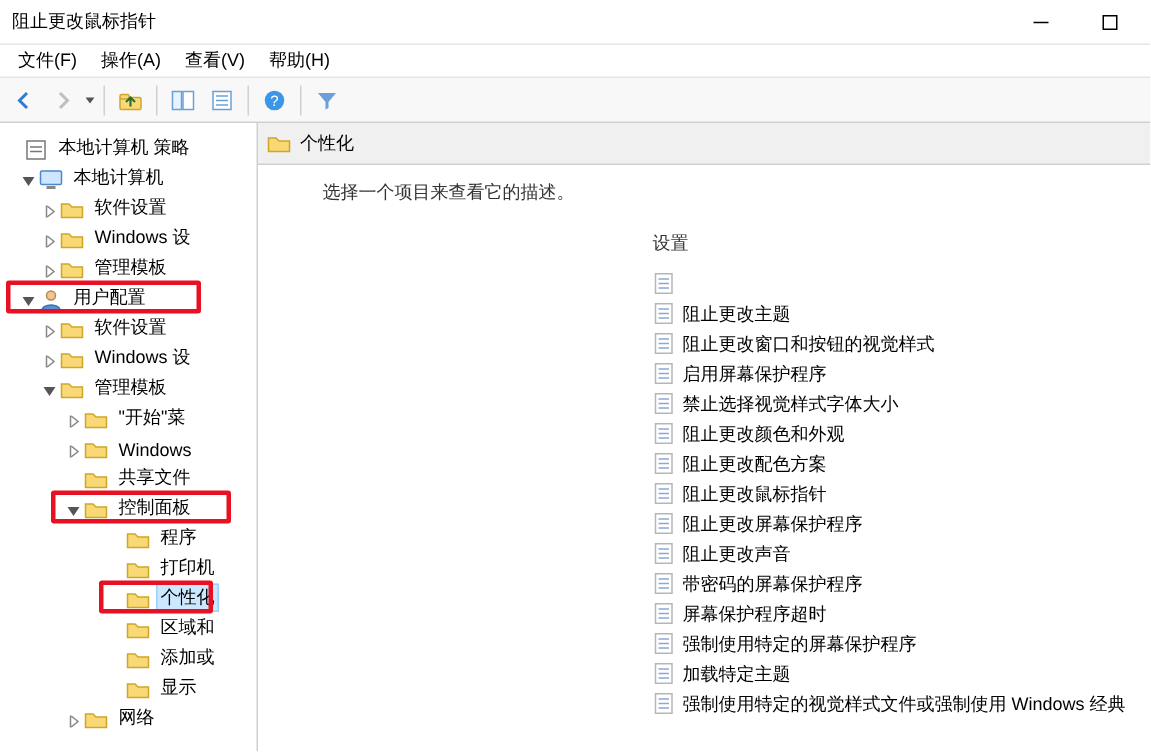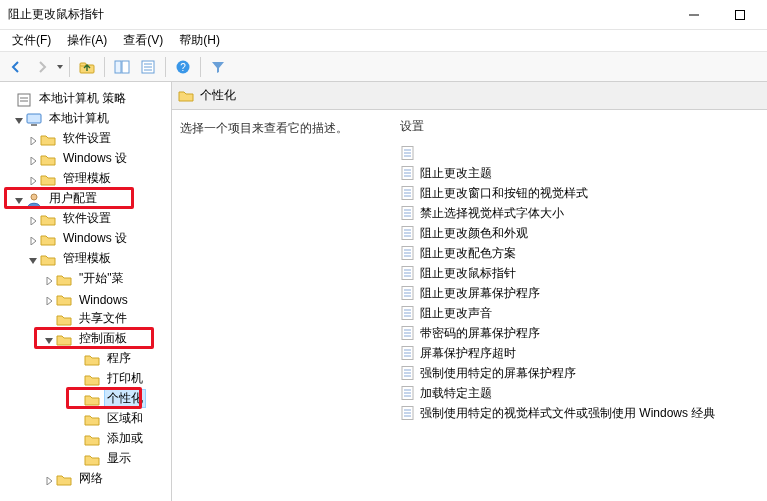--- a/index.html
+++ b/index.html
@@ -32,23 +32,23 @@
     .tree-label.selected { background: #cce8ff; border: 1px solid #99d1ff; padding: 0 2px; }
     .folder { fill: #f9d876; stroke: #cfa628; stroke-width: 1; }
     .red-box { position: absolute; border: 3px solid #e81123; pointer-events: none; border-radius: 2px; }
 
     .content-pane { flex: 1; display: flex; flex-direction: column; overflow: hidden; }
     .content-header { height: 28px; background: #f0f0f0; border-bottom: 1px solid #d0d0d0; display: flex; align-items: center; padding: 0 6px; }
     .content-header .tree-icon { margin-right: 6px; }
     .content-header .hdr-txt { font-size: 12px; }
 
     .content-body { flex: 1; display: flex; overflow: hidden; }
-    .desc-col { width: 222px; padding: 10px 8px; font-size: 12px; color: #333; }
+    .desc-col { width: 222px; padding: 10px 8px; font-size: 12px; color: #333; margin-left: 35px; }
     .settings-col { flex: 1; padding: 4px 0 0 0; overflow: hidden; }
-    .settings-header { padding: 4px 6px 8px 6px; color: #333; }
+    .settings-header { padding: 4px 6px 8px 6px; color: #333; margin-top: 36px; }
     .setting-row { height: 20px; display: flex; align-items: center; padding-left: 6px; white-space: nowrap; }
     .setting-icon { width: 16px; height: 16px; display: inline-flex; align-items: center; justify-content: center; margin-right: 4px; flex-shrink: 0; }
   </style>
 </head>
 <body>
 
 <div class="titlebar">
   <div class="titlebar-title">阻止更改鼠标指针</div>
   <div class="titlebar-controls">
     <div class="titlebar-btn">
@@ -439,20 +439,31 @@
             </div>
             <div class="setting-row">
               <span class="setting-icon">
                 <svg width="16" height="16" viewBox="0 0 16 16">
                   <rect x="2" y="1.5" width="11" height="13" fill="#fff" stroke="#b6b6b6"></rect>
                   <line x1="4" y1="5" x2="11" y2="5" stroke="#8aa9d6"></line>
                   <line x1="4" y1="8" x2="11" y2="8" stroke="#8aa9d6"></line>
                   <line x1="4" y1="11" x2="11" y2="11" stroke="#8aa9d6"></line>
                 </svg>
               </span>
+              <span>启用屏幕保护程序</span>
+            </div>
+            <div class="setting-row">
+              <span class="setting-icon">
+                <svg width="16" height="16" viewBox="0 0 16 16">
+                  <rect x="2" y="1.5" width="11" height="13" fill="#fff" stroke="#b6b6b6"></rect>
+                  <line x1="4" y1="5" x2="11" y2="5" stroke="#8aa9d6"></line>
+                  <line x1="4" y1="8" x2="11" y2="8" stroke="#8aa9d6"></line>
+                  <line x1="4" y1="11" x2="11" y2="11" stroke="#8aa9d6"></line>
+                </svg>
+              </span>
               <span>禁止选择视觉样式字体大小</span>
             </div>
             <div class="setting-row">
               <span class="setting-icon">
                 <svg width="16" height="16" viewBox="0 0 16 16">
                   <rect x="2" y="1.5" width="11" height="13" fill="#fff" stroke="#b6b6b6"></rect>
                   <line x1="4" y1="5" x2="11" y2="5" stroke="#8aa9d6"></line>
                   <line x1="4" y1="8" x2="11" y2="8" stroke="#8aa9d6"></line>
                   <line x1="4" y1="11" x2="11" y2="11" stroke="#8aa9d6"></line>
                 </svg>

